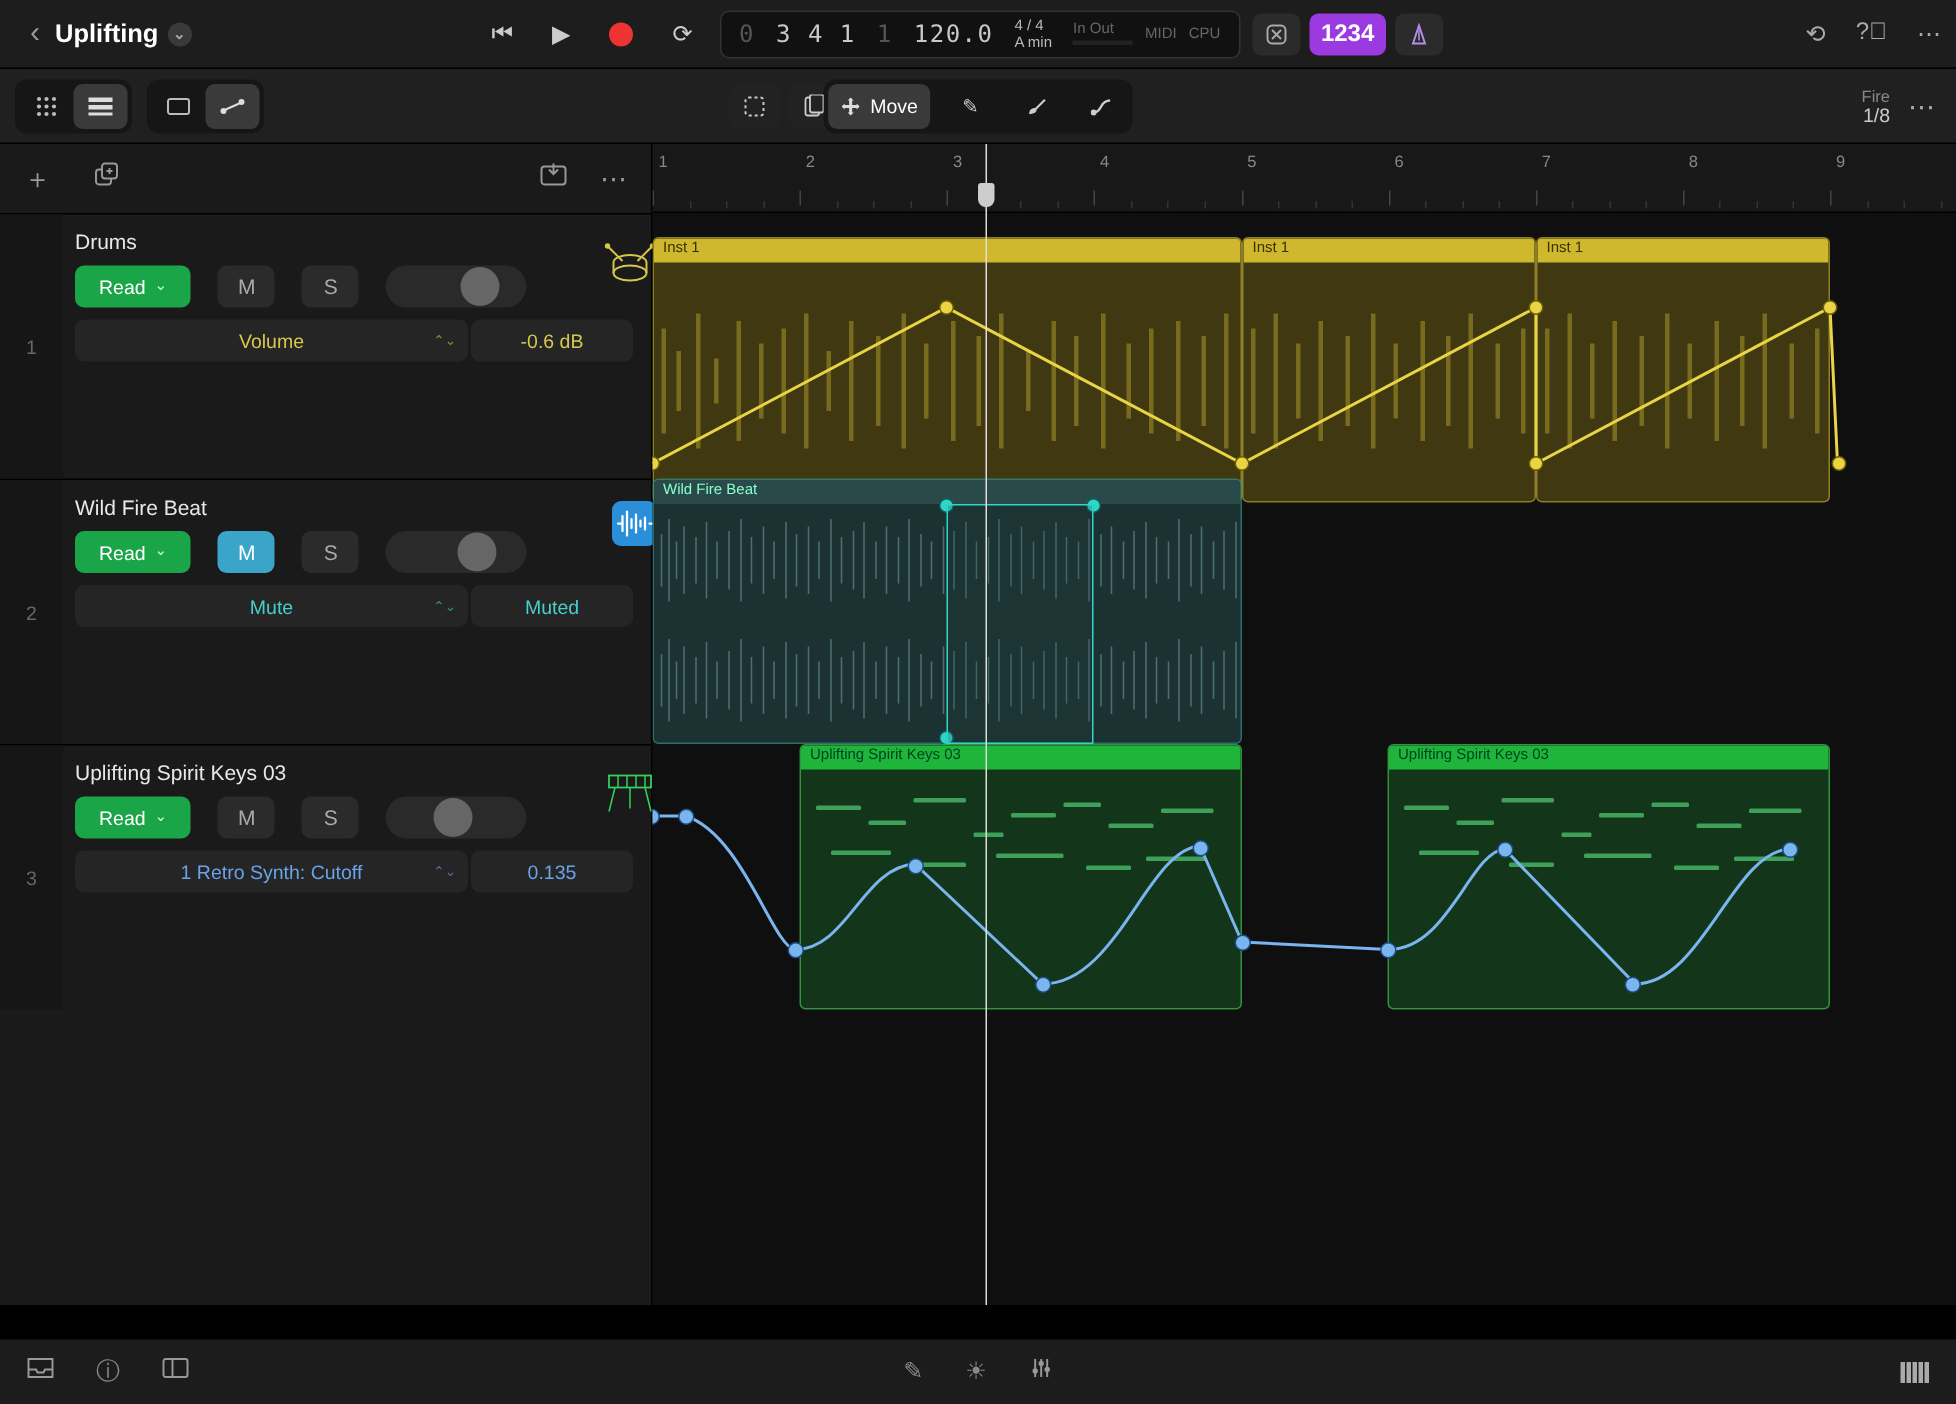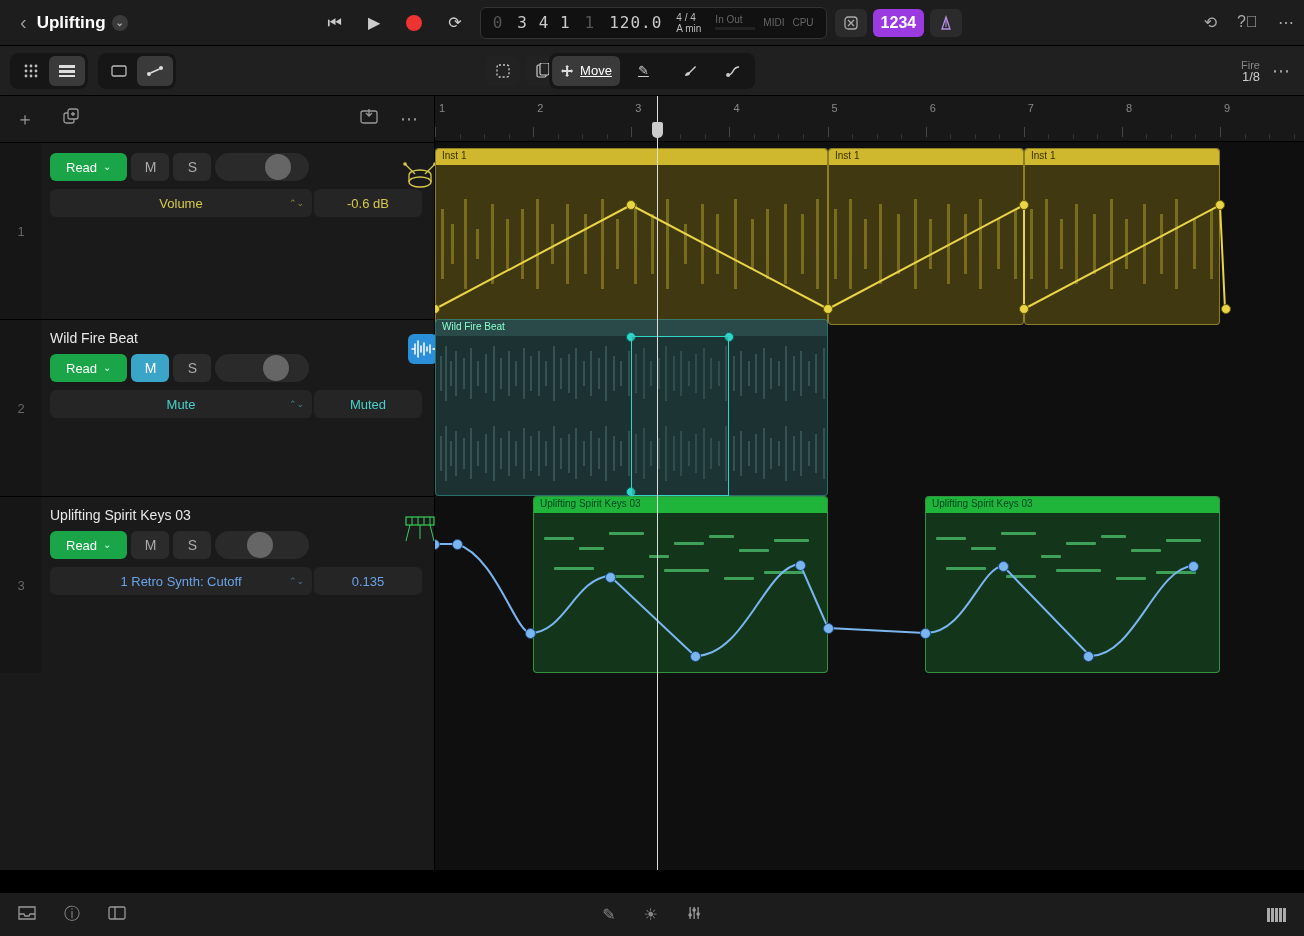--- a/index.html
+++ b/index.html
@@ -19,38 +19,38 @@
   .pills { display:flex; gap:6px; margin-left:8px; }
   .pill { height:28px; border-radius:6px; padding:0 8px; display:flex; align-items:center; background:#2b2b2b; color:#aaa; font-size:16px; cursor:pointer;}
   .pill.purple { background:#9a3ae0; color:#fff; font-weight:600; font-family:monospace; }
   .top-right { margin-left:auto; display:flex; gap:20px; color:#aaa; font-size:16px; }
   .top-right .ic { cursor:pointer;}
   .subbar { height:50px; background:#202020; border-bottom:1px solid #000; display:flex; align-items:center; padding:0 10px; }
   .btn-seg { display:flex; background:#161616; border-radius:8px; padding:3px;}
   .btn-seg .seg { width:36px; height:30px; display:flex; align-items:center; justify-content:center; border-radius:6px; color:#bbb; cursor:pointer;}
   .btn-seg .seg.active { background:#3a3a3a; color:#fff;}
   .tools { position:absolute; left:50%; transform:translateX(-50%); display:flex; align-items:center; gap:10px; background:#161616; padding:3px; border-radius:8px;}
-  .tool { height:30px; min-width:34px; padding:0 8px; border-radius:6px; display:flex; align-items:center; color:#ccc; font-size:13px; cursor:pointer;text-decoration:underline;}
+  .tool { height:30px; min-width:34px; padding:0 8px; border-radius:6px; display:flex; align-items:center; justify-content:center; color:#ccc; font-size:13px; cursor:pointer;}
   .tool.active { background:#3a3a3a; color:#fff;}
   .tool.move { display:flex; gap:6px;}
   .standalone-tools { display:flex; gap:6px; margin-left:6px;}
   .standalone-tools .t { width:34px; height:30px; background:#222; border-radius:6px; display:flex; align-items:center; justify-content:center; color:#ccc; cursor:pointer;}
   .snap { margin-left:auto; text-align:right; color:#888; font-size:11px; line-height:12px; margin-right:8px;}
   .snap .v { color:#ccc; font-size:13px;}
   .more-dots { color:#aaa; font-size:18px; cursor:pointer; padding:0 4px;}
   .main { display:flex; height:774px; }
   .trackhead { width:435px; background:#1a1a1a; border-right:1px solid #000; position:relative;}
   .th-top { height:46px; display:flex; align-items:center; padding:0 16px; gap:28px; }
   .th-top .ic { color:#999; font-size:18px; cursor:pointer;}
   .th-top .right { margin-left:auto; display:flex; gap:22px;}
   .track { border-top:1px solid #000; display:flex; }
   .tr-num { width:42px; display:flex; align-items:center; justify-content:center; color:#666; font-size:13px; background:#161616;}
   .tr-body { flex:1; padding:10px 12px 10px 8px; position:relative;}
   .tr-name { color:#e8e8e8; font-size:14px; margin-bottom:8px;}
-  .tr-row { display:flex; gap:4px; align-items:flex-start; margin-bottom:8px;}
+  .tr-row { display:flex; gap:18px; align-items:flex-start; margin-bottom:8px;}
   .mode-btn { background:#1aa648; color:#fff; font-size:13px; height:28px; padding:0 16px; border-radius:6px; display:flex; align-items:center; gap:6px; cursor:pointer; position:relative;}
   .mode-btn::after{content:"⌄"; font-size:10px; color:#cfe; position:relative; top:-1px;}
   .ms-btn { width:38px; height:28px; border-radius:6px; background:#2b2b2b; color:#aaa; display:flex; align-items:center; justify-content:center; font-size:14px; cursor:pointer;}
   .ms-btn.active { background:#3aa5c9; color:#fff;}
   .vol-slider { width:94px; height:28px; background:#2a2a2a; border-radius:14px; position:relative; cursor:pointer;}
   .vol-knob { width:26px; height:26px; border-radius:50%; background:#666; position:absolute; top:1px;}
   .param-row { display:flex; gap:2px;}
   .param-sel { flex:1; height:28px; background:#252525; border-radius:6px; display:flex; align-items:center; justify-content:center; font-size:13px; cursor:pointer; position:relative;}
   .param-sel.yellow { color:#d7c84d;}
   .param-sel.teal { color:#46d0c9;}
@@ -64,21 +64,21 @@
   .track1{height:177px;} .track2{height:177px;} .track3{height:177px;}
   .timeline { flex:1; background:#0f0f0f; position:relative; overflow:hidden;}
   .ruler { height:46px; background:#181818; border-bottom:1px solid #000; position:relative;}
   .rnum { position:absolute; top:6px; color:#888; font-size:11px;}
   .tick { position:absolute; top:31px; width:1px; height:10px; background:#444;}
   .tick.minor { top:38px; height:5px; background:#333;}
   .playhead { position:absolute; top:0; bottom:0; width:1px; background:#ddd; z-index:20;}
   .playhead .knob { width:11px; height:16px; background:#ccc; border-radius:2px 2px 5px 5px; position:absolute; top:26px; left:-5px;}
   .region { position:absolute; border-radius:4px; overflow:hidden;}
   .reg-head { height:16px; font-size:10px; padding:1px 6px; color:#222; font-weight:500;}
-  .r-drum { top:52px; height:177px; background:rgba(156,134,20,.35); border:1px solid rgba(220,200,60,.5); }
+  .r-drum { top:62px; height:177px; background:rgba(156,134,20,.35); border:1px solid rgba(220,200,60,.5); }
   .r-drum .reg-head{ background:#cfb82e; color:#3a3000;}
   .r-wild { top:223px; height:177px; background:rgba(40,80,80,.55); border:1px solid rgba(60,200,190,.4);}
   .r-wild .reg-head{ background:#2a4a4a; color:#8fc;}
   .r-wild-sel { position:absolute; border:1.5px solid #2fd6c8; background:rgba(30,60,60,.2); z-index:5;}
   .r-keys { top:400px; height:177px; background:rgba(30,130,50,.35); border:1px solid rgba(70,210,90,.6);}
   .r-keys .reg-head{ background:#1eb53a; color:#042;}
   .auto-node { width:10px; height:10px; border-radius:50%; position:absolute; }
   .auto-node.y{ background:#e9d446; border:1px solid #6b5c00;}
   .auto-node.t{ background:#2fd6c8; border:1px solid #0a605a;}
   .auto-node.b{ background:#7ab5f0; border:1px solid #1a4a80; width:11px;height:11px;}
@@ -245,20 +245,21 @@
               <path d="M9 1 L9 8 M6 5 L9 8 L12 5" fill="none" stroke="#999" stroke-width="1.3"></path>
             </svg>
         </span>
         <span class="ic">⋯</span>
       </div>
     </div>
 
     <div class="track track1">
       <div class="tr-num">1</div>
       <div class="tr-body">
+        <div class="tr-name">Drums</div>
         <div class="tr-row">
           <div class="mode-btn">
               <span>Read</span>
             </div>
           <div class="ms-btn">M</div>
           <div class="ms-btn">S</div>
           <div class="vol-slider">
               <div class="vol-knob" style="left:50px"></div>
             </div>
         </div>

